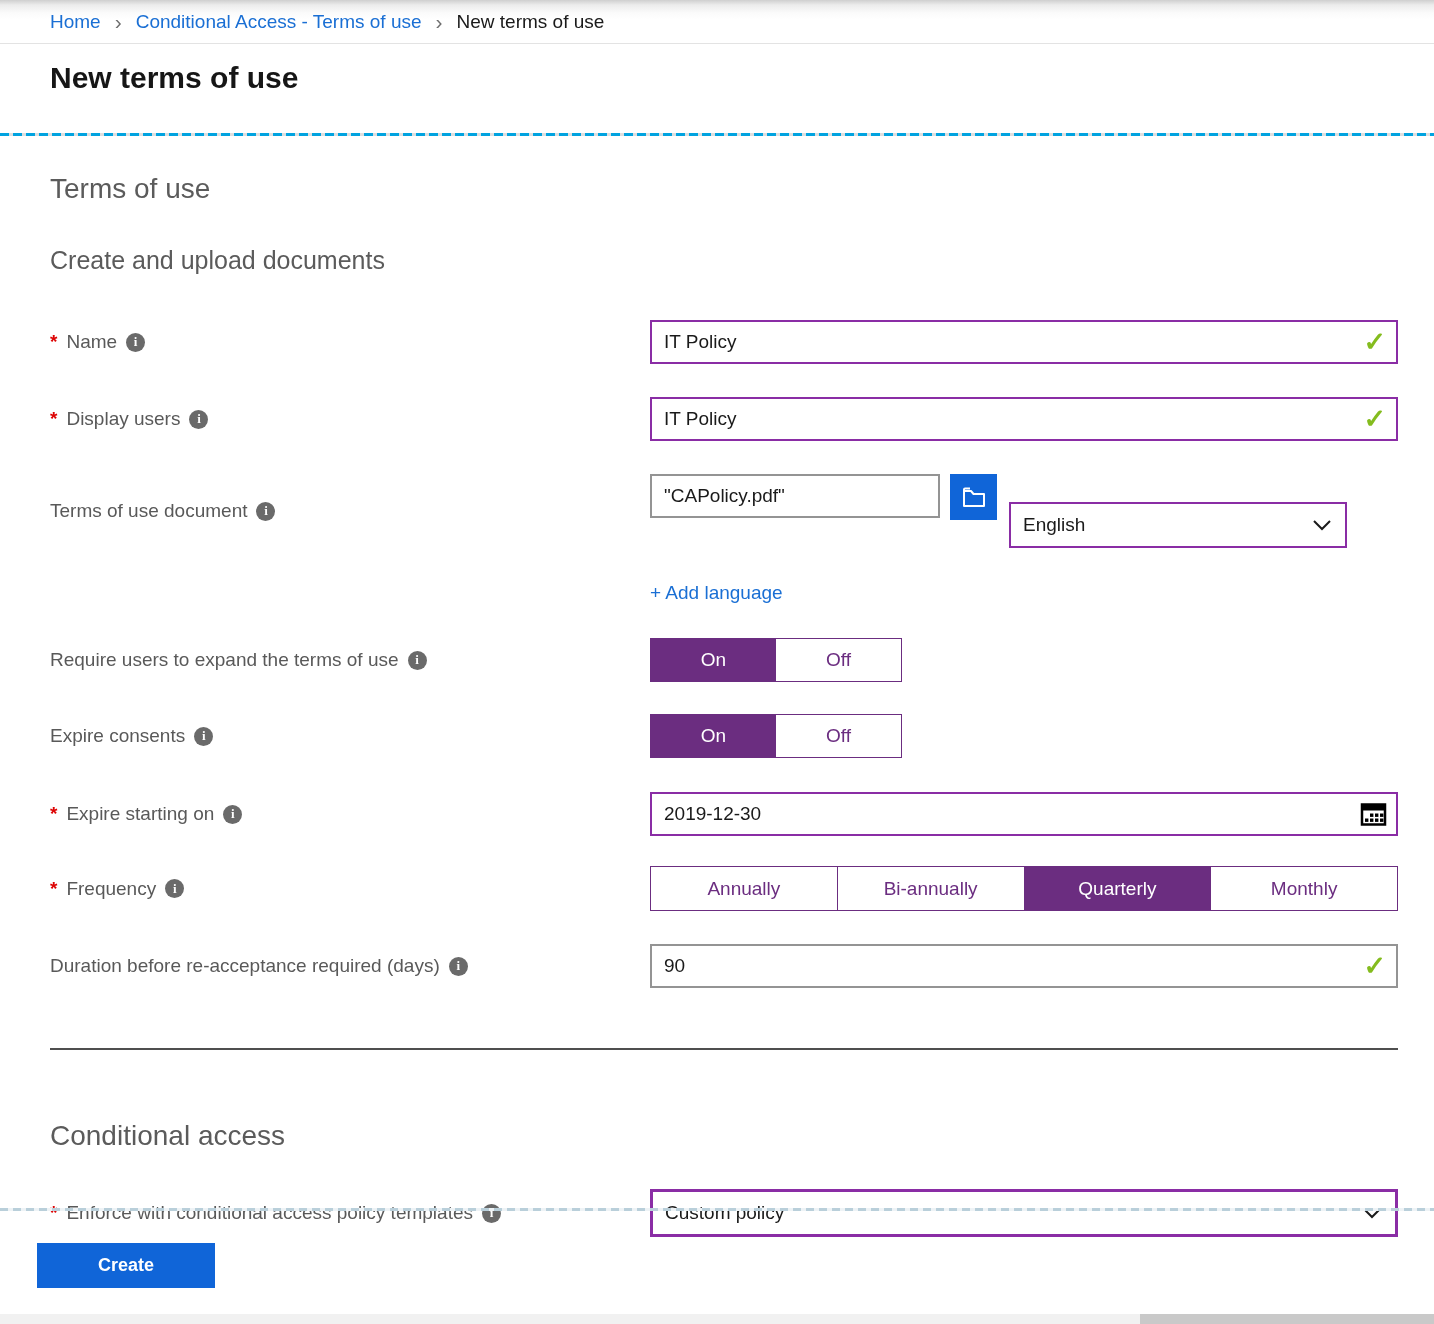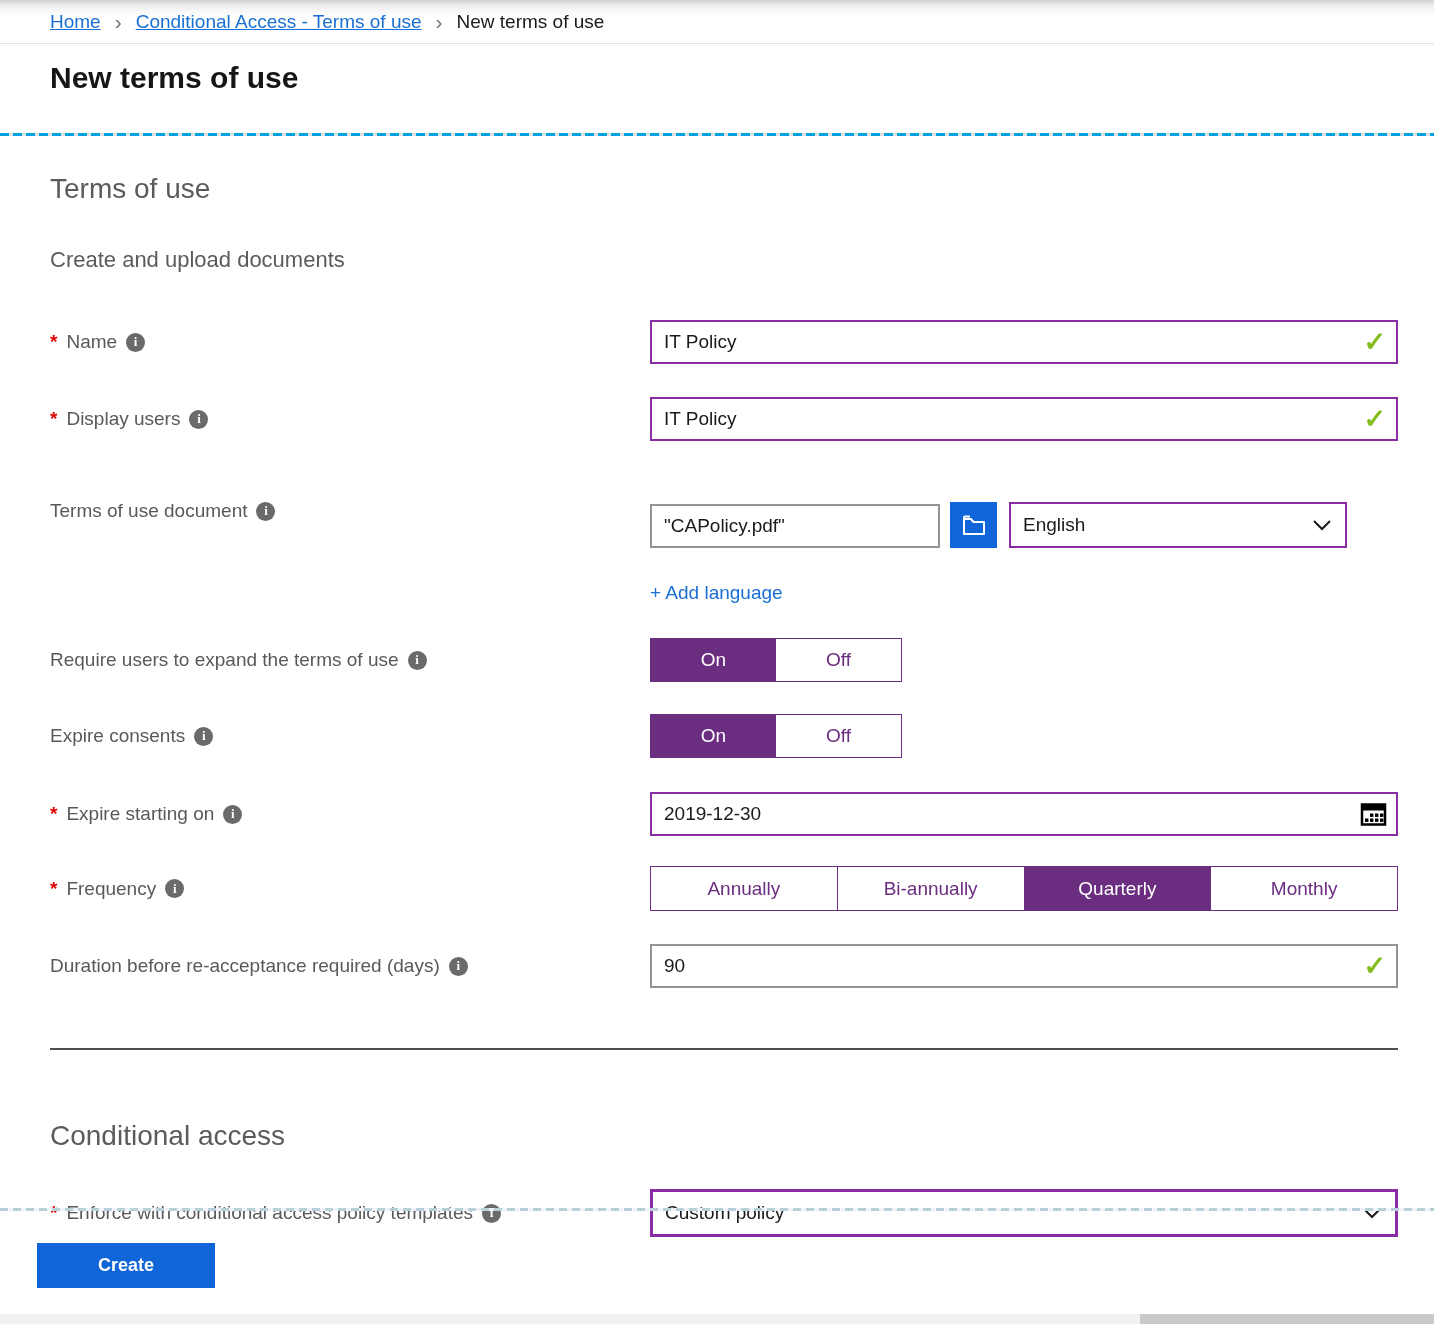--- a/index.html
+++ b/index.html
@@ -3,44 +3,44 @@
 <meta charset="utf-8">
 <style>
   html,body{margin:0;padding:0;background:#fff;}
   .page{position:relative;width:1434px;height:1324px;background:#fff;overflow:hidden;
         font-family:"Liberation Sans",sans-serif;color:#1a1a1a;}
 
   
   .crumb-bar{height:44px;display:flex;align-items:center;gap:14px;padding-left:50px;
     background:linear-gradient(180deg,#cfcfcf 0,#ececec 5px,#fbfbfb 13px,#fff 20px);
     border-bottom:1px solid #e3e3e3;font-size:19px;box-sizing:border-box;}
-  .crumb-link{color:var(--link-blue,#1a6fd4);cursor:pointer;text-decoration:underline;}
+  .crumb-link{color:var(--link-blue,#1a6fd4);cursor:pointer;}
   .crumb-sep{color:#6d6d6d;font-size:21px;line-height:1;}
   .crumb-current{color:#1a1a1a;}
 
   
   .title-bar{height:89px;padding-left:50px;box-sizing:border-box;}
   .page-title{margin:0;padding-top:17px;font-size:30px;font-weight:600;color:#161616;}
   .dashed-cyan{height:3px;width:100%;
     background:repeating-linear-gradient(90deg,var(--divider-cyan,#00a3e0) 0 9px,#dedede 9px 13px);}
 
   
   .content{padding:0 36px 0 50px;overflow:hidden;}
   .section-title{font-size:28px;font-weight:400;color:#5b5b5b;margin:35px 0 0 0;line-height:36px;}
   .section-title.second{margin-top:67px;line-height:38px;}
-  .subtitle{font-size:22px;color:#5b5b5b;margin-top:41px;line-height:24px;}
+  .subtitle{font-size:25px;color:#5b5b5b;margin-top:41px;line-height:24px;}
 
   .form-row{display:flex;align-items:center;}
   .label-col{flex:0 0 600px;display:flex;align-items:center;gap:9px;
     font-size:19px;color:#595959;}
   .req{color:#dd0404;font-weight:700;font-size:19px;}
   .info-icon{width:19px;height:19px;border-radius:50%;background:#6a6a6a;color:#fff;
     display:inline-flex;align-items:center;justify-content:center;
     font-family:"Liberation Serif",serif;font-weight:700;font-size:13px;flex:0 0 19px;cursor:pointer;}
-  .field-col{flex:1;position:relative;display:flex;align-items:flex-end;}
+  .field-col{flex:1;position:relative;display:flex;align-items:flex-start;}
 
   .text-input{position:relative;height:44px;width:100%;box-sizing:border-box;
     border:2px solid var(--accent-purple,#8a2da5);display:flex;align-items:center;
     padding:0 46px 0 12px;font-size:19px;background:#fff;cursor:text;}
   .text-input.gray{border-color:#949494;}
   .check{position:absolute;right:10px;top:50%;transform:translateY(-50%);
     color:var(--valid-green,#84bc1e);font-size:27px;font-weight:700;line-height:1;}
 
   .file-input{width:290px;flex:0 0 290px;}
   .folder-btn{width:47px;height:46px;margin-left:10px;background:var(--button-blue,#1065d8);

